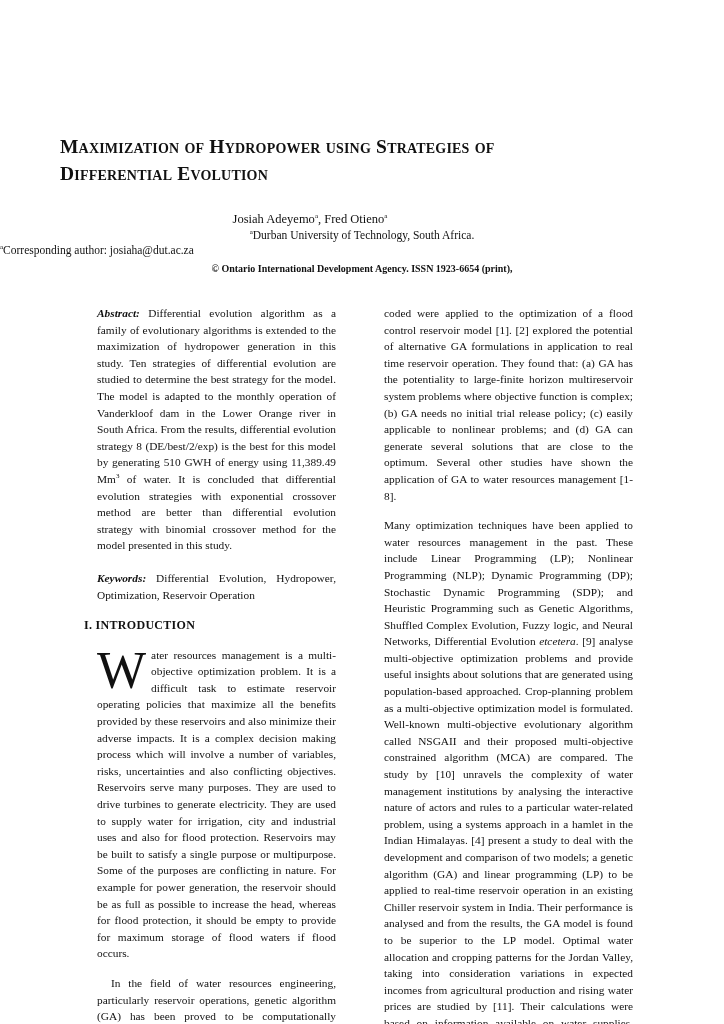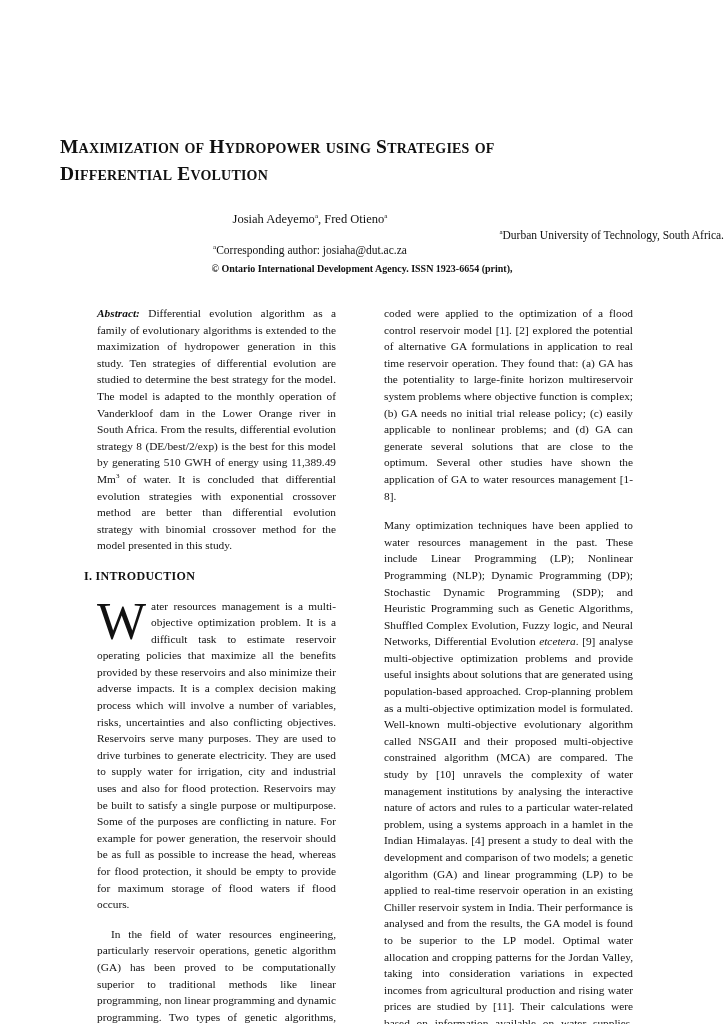--- a/index.html
+++ b/index.html
@@ -6,22 +6,22 @@
   body {
     width: 724px; height: 1024px; position: relative; overflow: hidden;
     font-family: "Liberation Serif", "DejaVu Serif", serif; color: #111111;
   }
   .title {
     position: absolute; left: 60px; width: 604px; top: 133px;
     text-align: left; font-weight: bold; font-size: 19.5px; line-height: 27px;
     font-variant: small-caps; letter-spacing: 0.2px;
   }
   .authors { position: absolute; left: 0; width: 620px; top: 212px; text-align: center; font-size: 12.5px; line-height: 15px; }
-  .affil { position: absolute; left: 0; width: 724px; top: 228px; text-align: right; font-size: 11.5px; line-height: 14px; }
-  .corr { position: absolute; left: 0; width: 620px; top: 243px; text-align: center; font-size: 11.5px; line-height: 14px; }
+  .affil { position: absolute; left: 0; width: 724px; top: 228px; text-align: center; font-size: 11.5px; line-height: 14px; }
+  .corr { position: absolute; left: 0; width: 620px; top: 243px; font-size: 11.5px; line-height: 14px; }
   sup { font-size: 7px; vertical-align: 5px; line-height: 0; }
   .copy { position: absolute; left: 0; width: 724px; top: 263px; text-align: center; font-size: 10px; line-height: 11px; font-weight: bold; }
   .col { position: absolute; top: 292px; font-size: 11.35px; line-height: 16.6px; text-align: justify; }
   .col.left { left: 84px; width: 265px; }
   .col.right { left: 371px; width: 275px; }
   .col p { margin: 13px; }
   .lead { font-weight: bold; font-style: italic; }
   .kw { margin-top: 16px !important; }
   .sec-head { font-weight: bold; font-size: 12px; margin: 14px 0 2px 0 !important; letter-spacing: 0.3px; }
   .dropcap {
@@ -50,20 +50,21 @@
   <sup>a</sup><span>Corresponding author: josiaha@dut.ac.za</span>
 </div>
 
 <div class="copy">
   <div>© Ontario International Development Agency. ISSN 1923-6654 (print),</div>
 </div>
 
 <div class="col left">
   <p><span class="lead">Abstract:</span><span> Differential evolution algorithm as a family of evolutionary algorithms is extended to the maximization of hydropower generation in this study. Ten strategies of differential evolution are studied to determine the best strategy for the model. The model is adapted to the monthly operation of Vanderkloof dam in the Lower Orange river in South Africa. From the results, differential evolution strategy 8 (DE/best/2/exp) is the best for this model by generating 510 GWH of energy using 11,389.49 Mm</span><sup>3</sup><span> of water. It is concluded that differential evolution strategies with exponential crossover method are better than differential evolution strategy with binomial crossover method for the model presented in this study.</span></p>
 
+  <p class="kw"><span class="lead">Keywords:</span><span> Differential Evolution, Hydropower, Optimization, Reservoir Operation</span></p>
 
   <p class="sec-head">I. INTRODUCTION</p>
 
   <p><span class="dropcap">W</span><span>ater resources management is a multi-objective optimization problem. It is a difficult task to estimate reservoir operating policies that maximize all the benefits provided by these reservoirs and also minimize their adverse impacts. It is a complex decision making process which will involve a number of variables, risks, uncertainties and also conflicting objectives. Reservoirs serve many purposes. They are used to drive turbines to generate electricity. They are used to supply water for irrigation, city and industrial uses and also for flood protection. Reservoirs may be built to satisfy a single purpose or multipurpose. Some of the purposes are conflicting in nature. For example for power generation, the reservoir should be as full as possible to increase the head, whereas for flood protection, it should be empty to provide for maximum storage of flood waters if flood occurs.</span></p>
 
   <p class="indent">In the field of water resources engineering, particularly reservoir operations, genetic algorithm (GA) has been proved to be computationally superior to traditional methods like linear programming, non linear programming and dynamic programming. Two types of genetic algorithms, real-coded and binary-</p>
 </div>
 
 <div class="col right">
   <p>coded were applied to the optimization of a flood control reservoir model [1]. [2] explored the potential of alternative GA formulations in application to real time reservoir operation. They found that: (a) GA has the potentiality to large-finite horizon multireservoir system problems where objective function is complex; (b) GA needs no initial trial release policy; (c) easily applicable to nonlinear problems; and (d) GA can generate several solutions that are close to the optimum. Several other studies have shown the application of GA to water resources management [1-8].</p>

